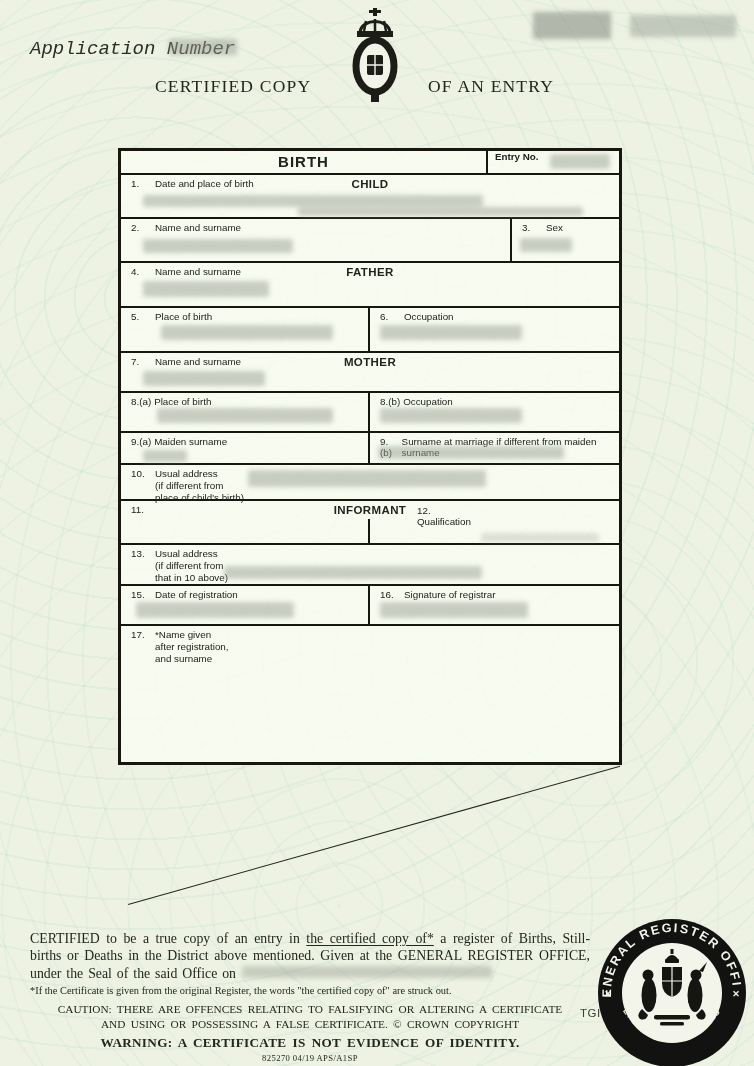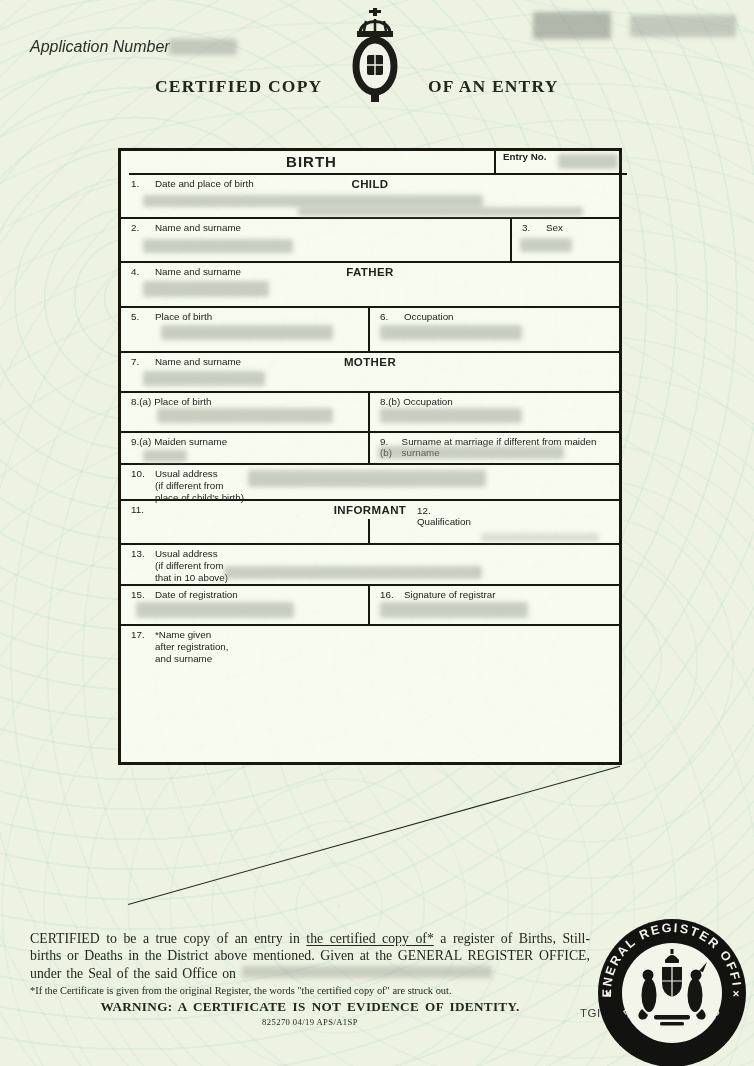--- a/index.html
+++ b/index.html
@@ -19,22 +19,22 @@
       repeating-radial-gradient(circle at 78% 62%, rgba(120,195,175,0.08) 0 2px, rgba(0,0,0,0) 2px 36px),
       repeating-radial-gradient(circle at 45% 85%, rgba(120,195,175,0.07) 0 2px, rgba(0,0,0,0) 2px 42px);
     font-family:var(--sans);color:var(--ink);
   }
   .abs{position:absolute;}
   .redact{position:absolute;background:#99a095;opacity:.5;filter:blur(2.5px);border-radius:2px;}
   .redact.dark{background:#8b9088;opacity:.6;}
   .redact.faint{opacity:.3;}
 
   
-  .app-number{left:30px;top:38px;font-family:Liberation Sans, sans-serif;font-style:italic;font-size:16px;color:#2a2e26;}
-  .title{top:76px;font-family:var(--serif);font-weight:bold;font-size:17.5px;letter-spacing:1.2px;color:#23261f;}
+  .app-number{left:30px;top:38px;font-family:Liberation Mono, monospace;font-style:italic;font-size:19px;color:#2a2e26;}
+  .title{top:76px;font-family:var(--serif);font-weight:normal;font-size:17.5px;letter-spacing:1.2px;color:#23261f;}
   .t-left{left:155px;} .t-right{left:428px;}
 
   
   #form{
     left:118px;top:148px;width:504px;height:617px;
     border:3px solid var(--line);
     background:rgba(250,252,243,0.82);
     font-size:9.8px;
   }
   .row{position:relative;width:100%;border-bottom:2px solid var(--line);}
@@ -43,21 +43,21 @@
   .num.tight{min-width:auto;margin-right:3px;}
   .lbl{}
   .ml{white-space:pre-line;line-height:1.25;}
   .pad{padding:3px 0 0 10px;display:flex;align-items:flex-start;}
   .sec-head{position:absolute;left:0;right:0;top:3px;text-align:center;font-weight:bold;font-size:11.5px;letter-spacing:.4px;}
   .cellsplit{display:flex;height:100%;}
   .cl{border-right:2px solid var(--line);position:relative;height:100%;}
   .cr{flex:1;position:relative;height:100%;}
 
   
-  #r-head{height:24px;margin-left:8px;}
+  #r-head{height:24px;}
   #r-head .birth{position:absolute;left:0;right:133px;top:2px;text-align:center;font-weight:bold;font-size:15px;letter-spacing:1px;}
   #r-head .entrycell{position:absolute;right:0;top:0;width:133px;height:100%;border-left:2px solid var(--line);}
   #r-head .entrycell .e-lbl{position:absolute;left:7px;top:0;font-weight:bold;}
   #r-district{height:45px;}
   #r1{height:44px;} #r23{height:44px;} #r4{height:45px;} #r56{height:45px;}
   #r7{height:40px;} #r8{height:40px;} #r9{height:32px;} #r10{height:36px;}
   #r1112{height:44px;} #r13{height:41px;} #r14{height:44px;} #r1516{height:40px;} #r17{height:41px;}
   .w50{width:249px;}
   .w78{width:391px;}
   #r1112 .halfdiv{position:absolute;left:247px;top:18px;bottom:0;width:2px;background:var(--line);}
@@ -287,20 +287,24 @@
 
   </div>
 
   <div id="strike" class="abs"></div>
 
   <div id="cert" class="abs">
     <div class="para">
       <span>CERTIFIED to be a true copy of an entry in </span><span class="ul">the certified copy of*</span><span> a register of Births, Still-births or Deaths in the District above mentioned. Given at the GENERAL REGISTER OFFICE, under the Seal of the said Office on</span><span class="inline-redact"></span>
     </div>
     <div class="footnote">*If the Certificate is given from the original Register, the words "the certified copy of" are struck out.</div>
+    <div class="caution">
+      <div>CAUTION: THERE ARE OFFENCES RELATING TO FALSIFYING OR ALTERING A CERTIFICATE</div>
+      <div>AND USING OR POSSESSING A FALSE CERTIFICATE. © CROWN COPYRIGHT</div>
+    </div>
     <div class="warning">WARNING: A CERTIFICATE IS NOT EVIDENCE OF IDENTITY.</div>
     <div class="code">825270  04/19  APS/A1SP</div>
   </div>
 
   <span class="abs tgi">TGI</span>
 
   <svg id="seal" class="abs" width="152" height="152" viewBox="0 0 152 152">
     <defs>
       <path id="arcTop" d="M 15,76 A 61,61 0 1 1 137,76"></path>
       <path id="arcBot" d="M 22,84 A 58,58 0 0 0 130,84"></path>

